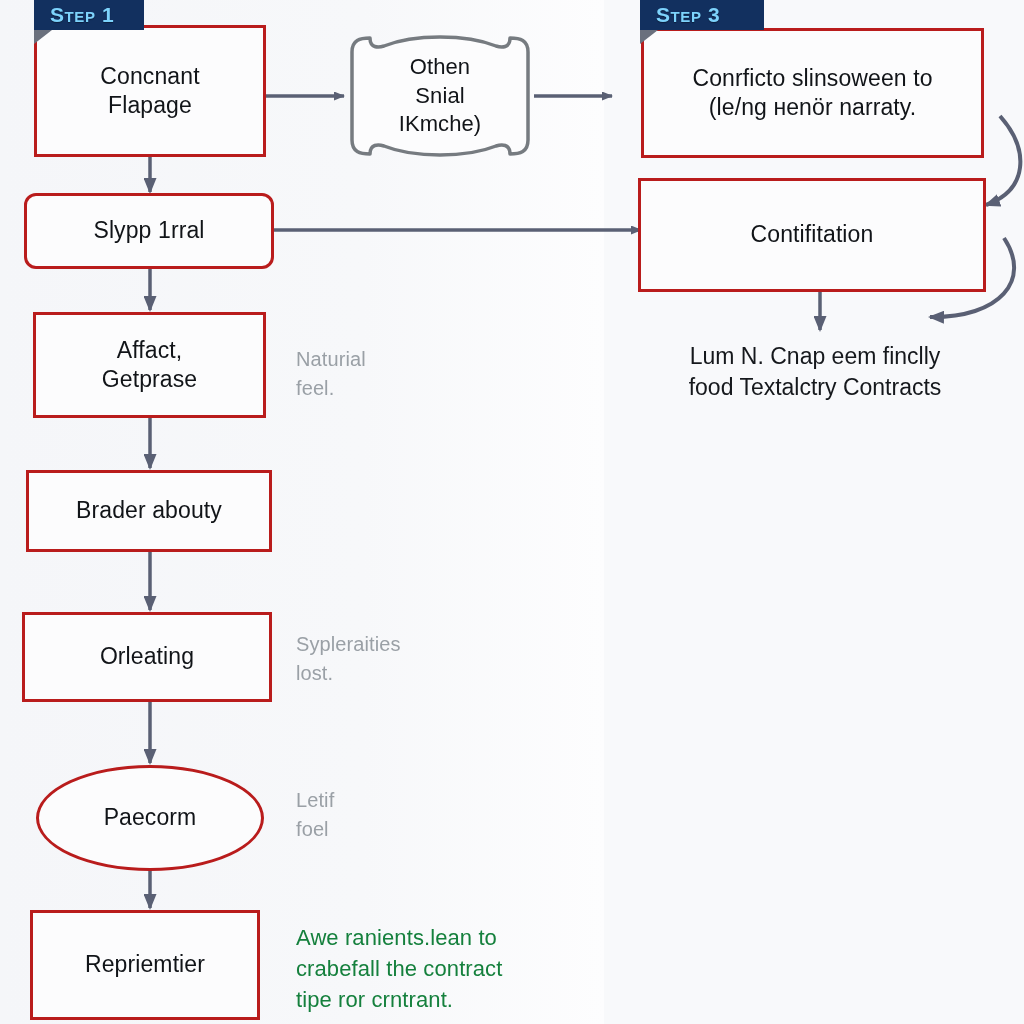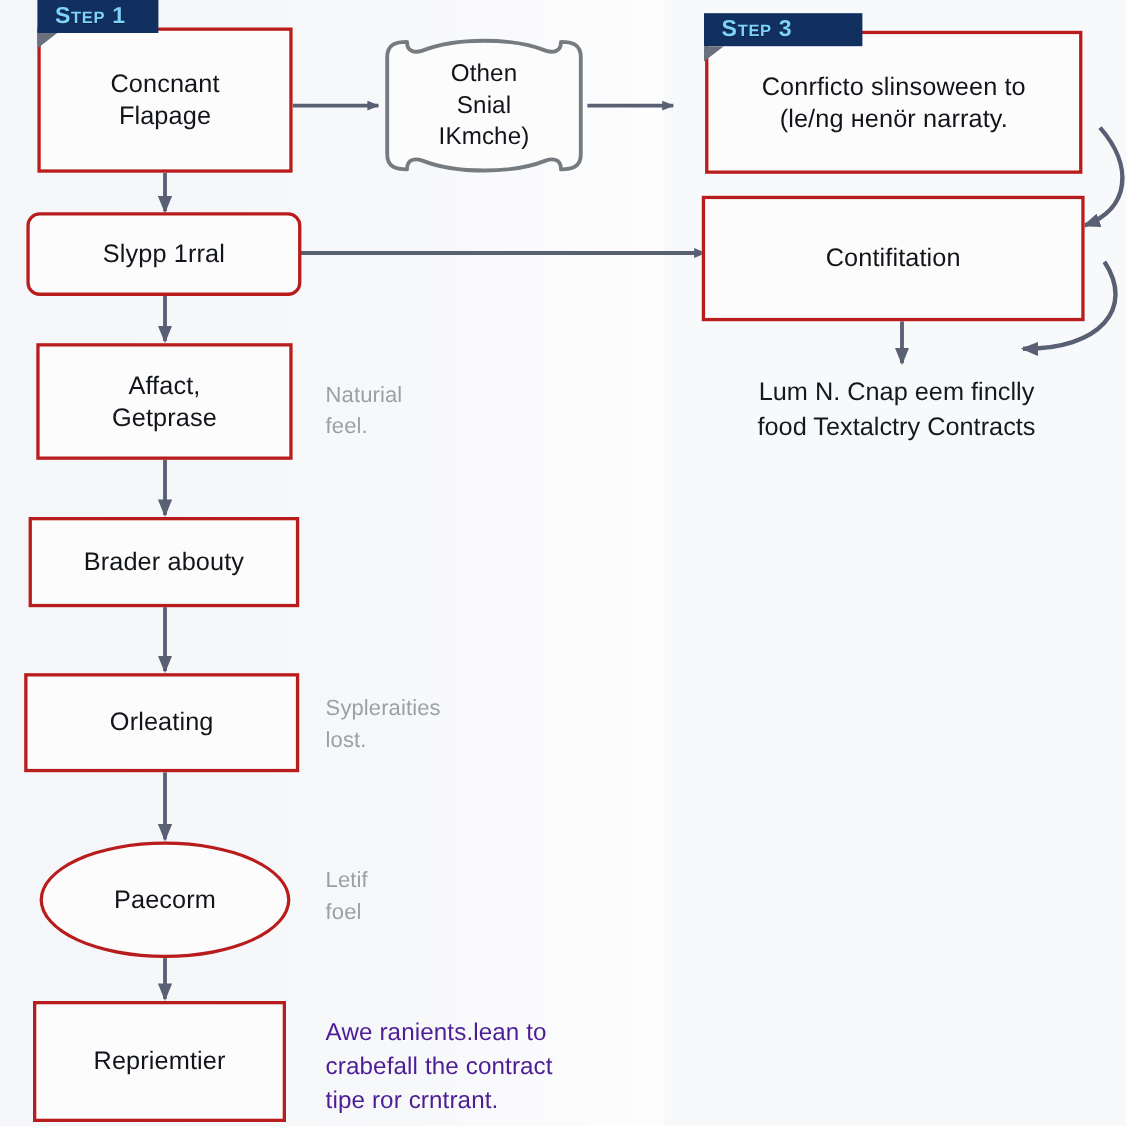--- a/index.html
+++ b/index.html
@@ -95,21 +95,21 @@
 
   .note {
     position: absolute;
     color: #9aa0a6;
     font-size: 20px;
     line-height: 1.45;
     white-space: pre-line;
     letter-spacing: .1px;
   }
   .note.dark {
-    color: #4c1d95;
+    color: #15803d;
     font-size: 22px;
     line-height: 1.42;
   }
   .caption {
     position: absolute;
     color: #15181c;
     font-size: 23px;
     line-height: 1.35;
     text-align: center;
     white-space: pre-line;
@@ -153,21 +153,21 @@
     <path d="M 1004 238 C 1032 280, 1000 318, 930 317" fill="none" stroke="#5a6074" stroke-width="4" marker-end="url(#ahb)"></path>
 
     <line x1="820" y1="292" x2="820" y2="330" stroke="#5a6074" stroke-width="3.5" marker-end="url(#ahb)"></line>
   </svg>
 
   <div class="ribbon" style="left:34px; top:0px; width:110px;">
     <span>Step 1</span>
     <span class="fold"></span>
   </div>
 
-  <div class="ribbon" style="left:640px; top:12px; width:144px;">
+  <div class="ribbon" style="left:640px; top:0px; width:124px;">
     <span>Step 3</span>
     <span class="fold"></span>
   </div>
 
   <div class="node" style="left:34px; top:25px; width:232px; height:132px;">
     <span>Concnant
 Flapage</span>
   </div>
 
   <div class="node" style="left:24px; top:193px; width:250px; height:76px;border-radius:12px;">

